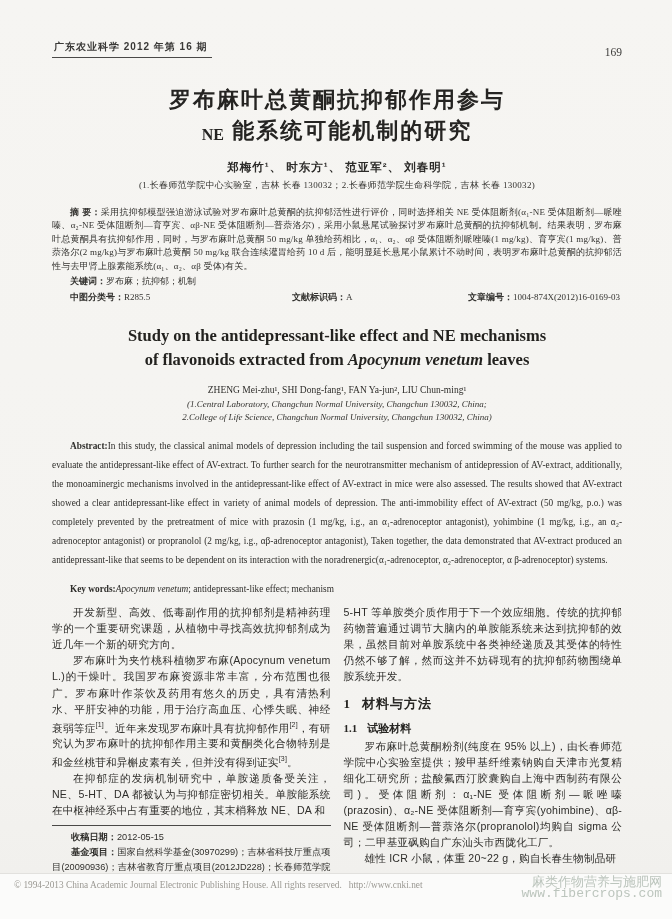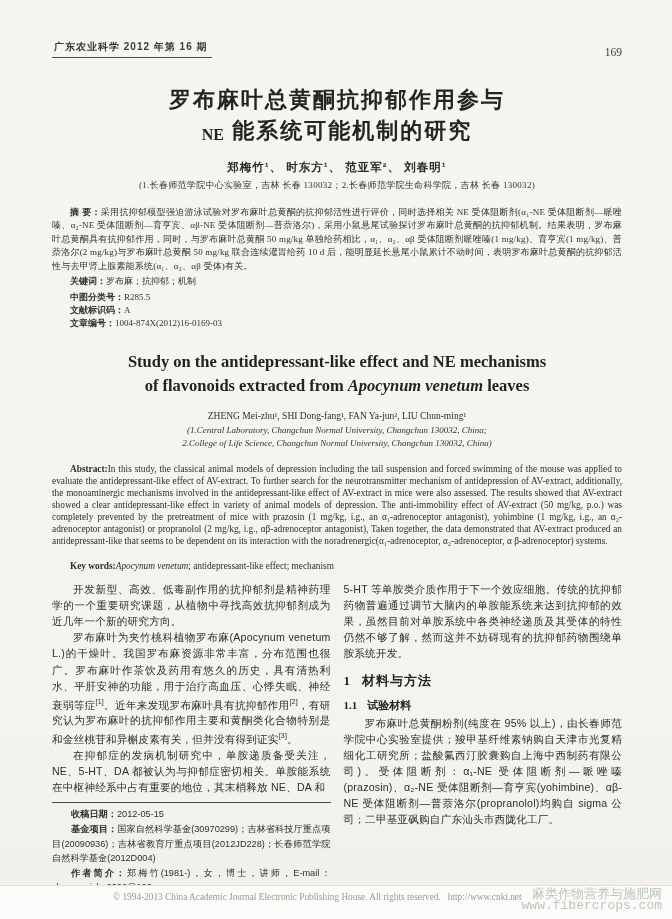--- a/index.html
+++ b/index.html
@@ -51,36 +51,36 @@
   .abs-cn{
     margin-top:14px;
     font-size:9px;line-height:13.4px;color:#33322f;
     text-align:justify;letter-spacing:.2px;
   }
   .abs-cn .lbl,.kw-cn .lbl,.clc-row .lbl{font-weight:bold;
     font-family:"Liberation Sans","DejaVu Sans",sans-serif;}
   .abs-cn .indent{display:inline-block;width:18px;}
   .kw-cn{font-size:9px;margin-top:2px;color:#33322f;padding-left:18px;}
   .clc-row{
-    display:flex;font-size:9px;margin-top:3px;color:#33322f;padding-left:18px;flex-direction:column;
+    display:flex;font-size:9px;margin-top:3px;color:#33322f;padding-left:18px;
   }
   .clc-row .seg{margin-right:0;}
   .clc-row .seg1{width:222px;}
   .clc-row .seg2{width:176px;}
   
   .title-en{
     text-align:center;margin-top:20px;
     font-size:16.5px;font-weight:bold;color:#23221f;line-height:24px;
   }
   .authors-en{text-align:center;margin-top:13px;font-size:9.5px;color:#2e2d2a;}
   .affil-en{text-align:center;margin-top:3px;font-size:9px;font-style:italic;
     color:#33322f;line-height:13px;}
   
   .abs-en{
-    margin-top:13px;font-size:9.3px;line-height:12px;color:#2f2e2b;
+    margin-top:13px;font-size:9.3px;line-height:19px;color:#2f2e2b;
     text-align:justify;
   }
   .abs-en .lbl,.kw-en .lbl{font-weight:bold;}
   .abs-en .indent{display:inline-block;width:18px;}
   .kw-en{font-size:9.3px;margin-top:14px;color:#2f2e2b;padding-left:18px;}
   
   .body-cols{
     display:flex;gap:13px;margin-top:10px;
     font-family:"Liberation Sans","DejaVu Sans",sans-serif;
   }
@@ -106,24 +106,24 @@
     padding-top:4px;
   }
   .footnote div{
     font-size:9.2px;line-height:14.6px;color:#2f2e2b;text-align:justify;
     text-indent:19px;
   }
   .footnote div .fl{font-weight:bold;}
   .footnote div.hang{text-indent:19px;}
   
   .footer{
-    position:absolute;left:0;bottom:0;width:672px;height:34px;
+    position:absolute;left:0;bottom:0;width:672px;height:46px;
     background:#fbfbfa;border-top:1px solid #e2e1de;
     box-sizing:border-box;padding:6px 10px 0 14px;
-    display:flex;justify-content:flex-end;
+    display:flex;justify-content:space-between;
   }
   .footer .copy{
     font-size:9.3px;color:#9a9892;white-space:nowrap;
   }
   .footer .wm{
     text-align:right;font-size:13px;line-height:10.5px;color:#bcc5bd;
     font-family:Liberation Mono, monospace;
     margin-top:-2px;
   }
 </style>
@@ -190,20 +190,21 @@
         <div class="hang"><span class="fl">作者简介：</span><span>郑梅竹(1981-)，女，博士，讲师，E-mail：zhengmeizhu2008@126.com</span></div>
         <div class="hang"><span class="fl">通讯作者：</span><span>刘春明(1964-)，女，博士，教授，E-mail：ccsfxy777@163.com</span></div>
       </div>
     </div>
 
     <div class="col">
       <p class="no-indent">5-HT 等单胺类介质作用于下一个效应细胞。传统的抗抑郁药物普遍通过调节大脑内的单胺能系统来达到抗抑郁的效果，虽然目前对单胺系统中各类神经递质及其受体的特性仍然不够了解，然而这并不妨碍现有的抗抑郁药物围绕单胺系统开发。</p>
       <div class="h1"><span class="num">1</span><span>材料与方法</span></div>
       <div class="h2"><span class="num">1.1</span><span>试验材料</span></div>
       <p>罗布麻叶总黄酮粉剂(纯度在 95% 以上)，由长春师范学院中心实验室提供；羧甲基纤维素钠购自天津市光复精细化工研究所；盐酸氟西汀胶囊购自上海中西制药有限公司)。受体阻断剂：α₁-NE 受体阻断剂—哌唑嗪(prazosin)、α₂-NE 受体阻断剂—育亨宾(yohimbine)、αβ-NE 受体阻断剂—普萘洛尔(propranolol)均购自 sigma 公司；二甲基亚砜购自广东汕头市西陇化工厂。</p>
+      <p>雄性 ICR 小鼠，体重 20~22 g，购自长春生物制品研</p>
     </div>
 
   </div>
 
   <div class="footer">
     <div class="copy"><span>© 1994-2013 China Academic Journal Electronic Publishing House. All rights reserved.</span>&nbsp;&nbsp;&nbsp;<span>http://www.cnki.net</span></div>
     <div class="wm">
       <div>麻类作物营养与施肥网</div>
       <div>www.fibercrops.com</div>
     </div>

